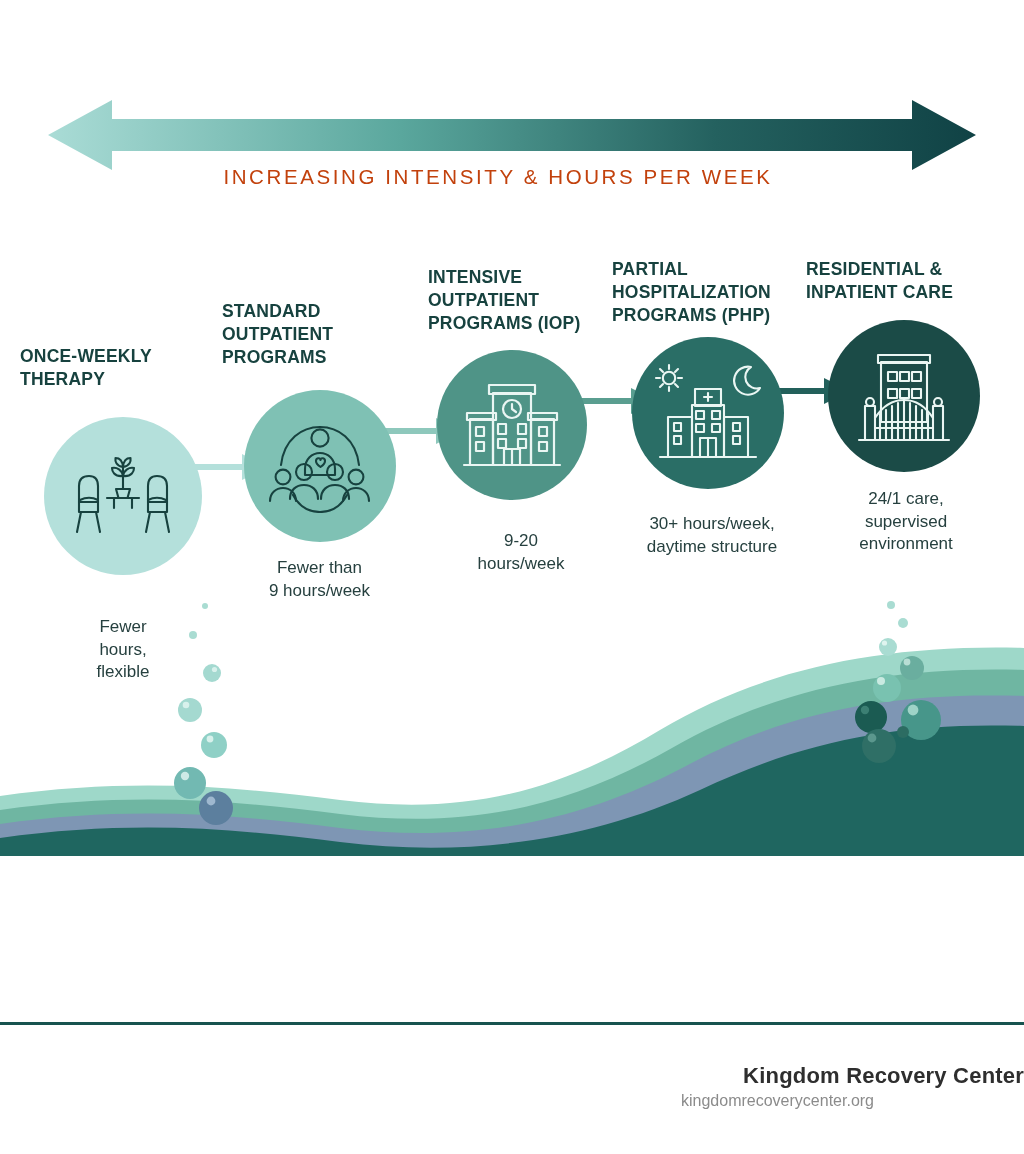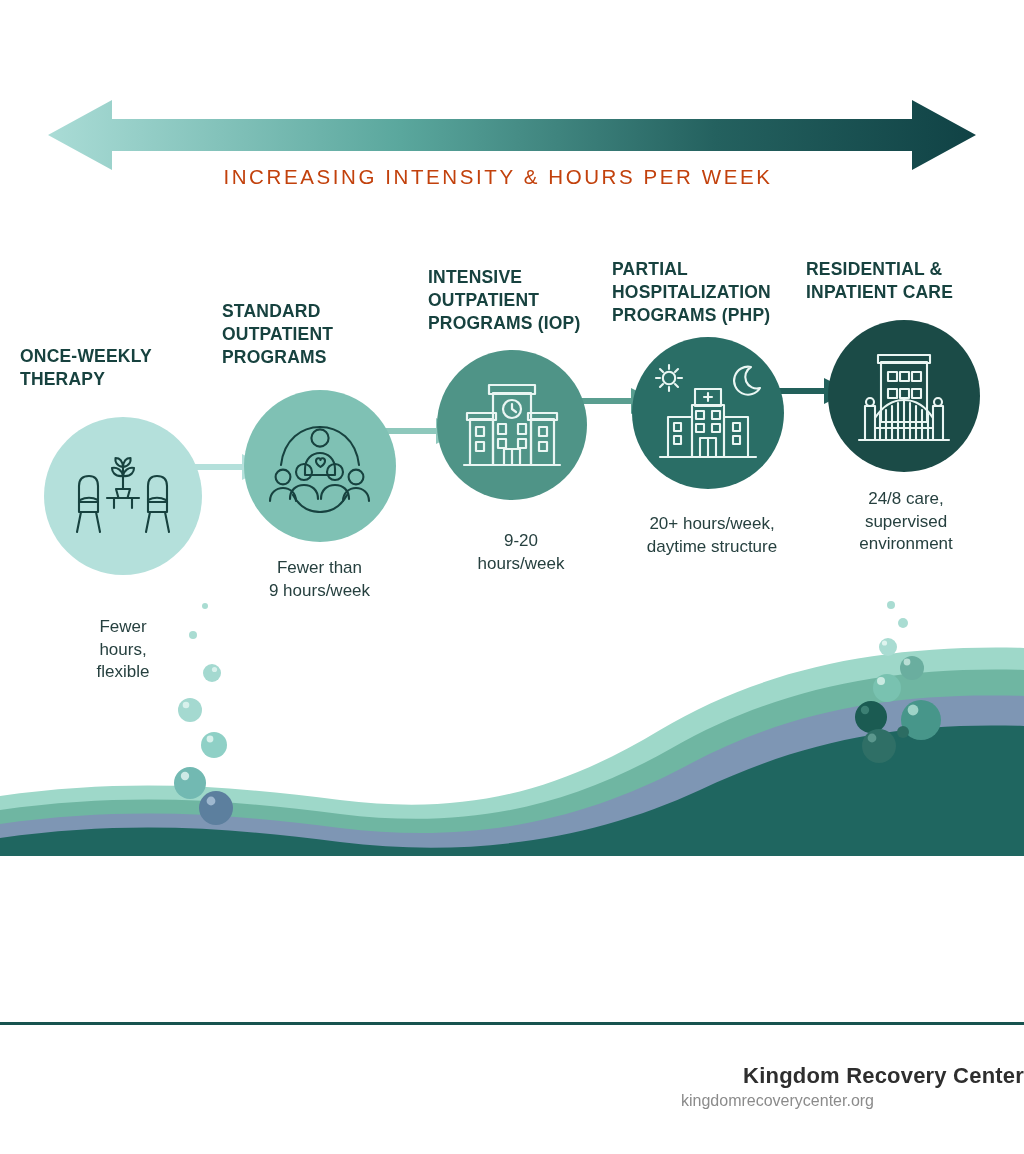--- a/index.html
+++ b/index.html
@@ -262,21 +262,21 @@
           <rect x="16" y="54" width="24" height="40"></rect>
           <rect x="22" y="60" width="7" height="8"></rect>
           <rect x="22" y="73" width="7" height="8"></rect>
 
           <rect x="72" y="54" width="24" height="40"></rect>
           <rect x="81" y="60" width="7" height="8"></rect>
           <rect x="81" y="73" width="7" height="8"></rect>
         </g>
       </svg>
     </div>
-    <div class="node-caption" style="left:608px;top:513px;width:208px;">20+ hours/week,
+    <div class="node-caption" style="left:608px;top:513px;width:208px;">30+ hours/week,
 daytime structure</div>
   </div>
 
   <div class="stage-node">
     <div class="node-title" style="left:806px;top:258px;width:200px;">RESIDENTIAL &amp;
 INPATIENT CARE</div>
     <div class="node-circle" style="left:828px;top:320px;width:152px;height:152px;background:#1b4b47;">
       <svg width="106" height="96" viewBox="0 0 106 96">
         <g fill="none" stroke="#eaf6f3" stroke-width="2.1" stroke-linecap="round" stroke-linejoin="round">
 
@@ -307,21 +307,21 @@
 
           <line x1="53" y1="92" x2="53" y2="53"></line>
 
           <line x1="59" y1="92" x2="59" y2="55"></line>
           <line x1="65" y1="92" x2="65" y2="58"></line>
           <line x1="71" y1="92" x2="71" y2="62"></line>
           <line x1="77" y1="92" x2="77" y2="66"></line>
         </g>
       </svg>
     </div>
-    <div class="node-caption" style="left:808px;top:488px;width:196px;">24/8 care,
+    <div class="node-caption" style="left:808px;top:488px;width:196px;">24/1 care,
 supervised
 environment</div>
   </div>
 
   <div class="waves">
     <svg width="1024" height="256" viewBox="0 0 1024 256" preserveAspectRatio="none">
 
       <path fill="#9ed8c9" d="M0,196 C130,178 230,186 340,200 C470,216 560,190 660,130 C760,70 880,44 1024,48 L1024,256 L0,256 Z"></path>
 
       <path fill="#6fb6a2" d="M0,210 C130,192 230,200 340,214 C470,230 570,206 672,148 C774,90 886,66 1024,70 L1024,256 L0,256 Z"></path>

